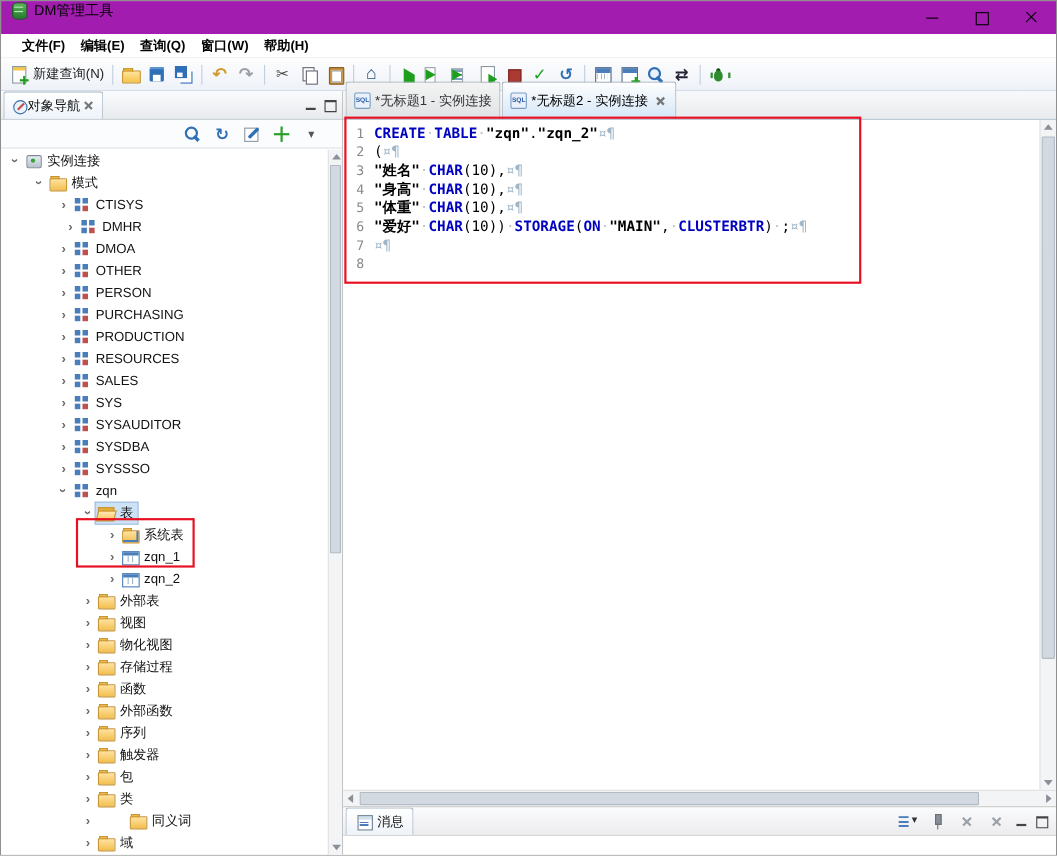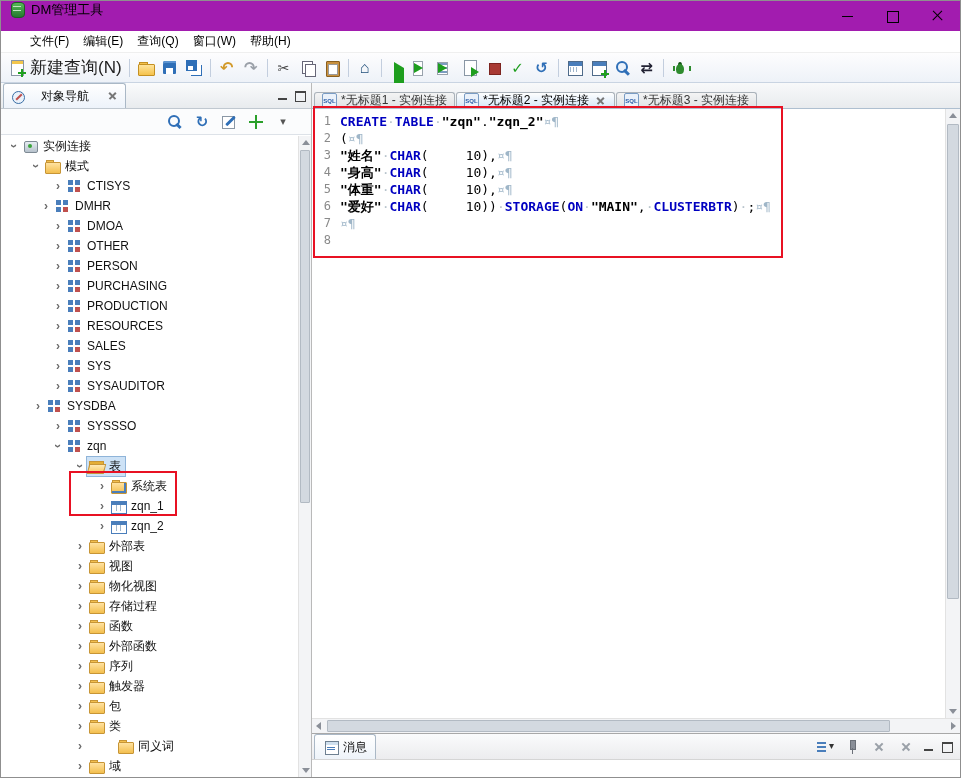--- a/index.html
+++ b/index.html
@@ -15,27 +15,27 @@
   .win-title { font-size:13px; color:#000; }
   .win-controls { margin-left:auto; display:flex; height:30px; }
   .wctl { width:45px; height:30px; position:relative; }
   .wctl-min::before { content:""; position:absolute; left:17px; top:15px; width:11px; height:1px; background:#000; }
   .wctl-max::before { content:""; position:absolute; left:17px; top:10px; width:10px; height:10px; border:1px solid #000; }
   .wctl-close::before,.wctl-close::after { content:""; position:absolute; left:16px; top:14px; width:13px; height:1.4px; background:#000; }
   .wctl-close::before { transform:rotate(45deg); }
   .wctl-close::after { transform:rotate(-45deg); }
 
   
-  .menubar { height:22px; display:flex; align-items:center; padding-left:22px; border-bottom:1px solid #efefef; flex:none; background:#fff; }
+  .menubar { height:22px; display:flex; align-items:center; padding-left:12px; border-bottom:1px solid #efefef; flex:none; background:#fff;font-weight:bold; }
   .menu-item { padding:2px 7px; font-size:12px; color:#000; }
 
   
   .toolbar { height:30px; flex:none; display:flex; align-items:center; padding:0 4px; background:linear-gradient(#fdfdfe,#eef2f8); border-bottom:1px solid #c9d4e2; }
   .tbtn { height:24px; min-width:24px; display:flex; align-items:center; justify-content:center; gap:4px; padding:0 3px; border-radius:3px; }
-  .tbtn-label { font-size:17px; color:#222; white-space:nowrap;text-align:center; }
+  .tbtn-label { font-size:12px; color:#222; white-space:nowrap;text-align:center; }
   .tsep { width:1px; height:18px; background:#c3cede; margin:0 4px; flex:none; }
   .tbico { width:18px; height:18px; position:relative; display:inline-block; flex:none; }
   .glyph::before { position:absolute; left:0; top:0; width:18px; height:18px; display:flex; align-items:center; justify-content:center; }
 
   .i-newquery::before { content:""; position:absolute; left:3px; top:1px; width:11px; height:14px; background:#fff; border:1px solid #8a97a5; box-shadow:inset 0 3px 0 #f3c64d; }
   .i-newquery::after { content:""; position:absolute; right:0px; bottom:0px; width:8px; height:8px; background:
       linear-gradient(#1fa01f,#1fa01f) 3px 0/2px 8px no-repeat,
       linear-gradient(#1fa01f,#1fa01f) 0 3px/8px 2px no-repeat; }
   .i-open::before { content:""; position:absolute; left:2px; top:3px; width:7px; height:3px; background:#f5c24b; border:1px solid #c49022; border-bottom:none; }
   .i-open::after { content:""; position:absolute; left:1px; top:5px; width:15px; height:10px; background:linear-gradient(#ffe49c,#f5c24b); border:1px solid #c49022; border-radius:1px; }
@@ -96,21 +96,21 @@
   .pbtn { width:15px; height:15px; position:relative; display:inline-block; }
   .pm-min::before { content:""; position:absolute; left:3px; top:10px; width:9px; height:2px; background:#444; }
   .pm-max::before { content:""; position:absolute; left:3px; top:3px; width:9px; height:8px; border:1px solid #444; border-top:2px solid #444; }
 
   
   .main { flex:1; display:flex; min-height:0; }
 
   
   .sidebar { width:311px; flex:none; border-right:1px solid #b9b9b9; position:relative; background:#fff; }
   .side-tabs { height:26px; background:linear-gradient(#fafbfc,#e8ebee); border-bottom:1px solid #c0c8d0; display:flex; align-items:flex-end; padding-left:2px; }
-  .side-tab { height:25px; display:flex; align-items:center; gap:16px; padding:0 6px; background:linear-gradient(#ffffff,#edf3fa); border:1px solid #aab8c6; border-bottom:none; border-radius:3px 3px 0 0; font-size:12px; }
+  .side-tab { height:25px; display:flex; align-items:center; gap:0; padding:0 6px; background:linear-gradient(#ffffff,#edf3fa); border:1px solid #aab8c6; border-bottom:none; border-radius:3px 3px 0 0; font-size:12px; }
   .panel-ctl { margin-left:auto; display:flex; align-items:center; gap:2px; padding-right:4px; height:100%; }
   .side-toolbar { height:26px; border-bottom:1px solid #dde2e8; display:flex; justify-content:flex-end; align-items:center; gap:3px; padding-right:16px; background:#fbfcfd; }
 
   .tree { position:absolute; left:0; right:13px; top:53px; bottom:0; overflow:hidden; font-size:12px; }
   .tree-row { height:20px; display:flex; align-items:center; white-space:nowrap; }
   .arrow { width:14px; text-align:center; color:#6b6b6b; flex:none; font-size:12px; line-height:20px; }
   .arrow.closed::before { content:"›"; font-weight:bold; }
   .arrow.open::before { content:"›"; font-weight:bold; display:inline-block; transform:rotate(90deg); }
   .rowbody { display:flex; align-items:center; gap:3px; padding:1px 4px 1px 1px; }
   .tree-row.selected .rowbody { background:#cde2f6; outline:1px solid #8fb4d9; }
@@ -132,36 +132,36 @@
   .sb-thumb { position:absolute; left:1px; right:1px; background:#d3d9e0; border:1px solid #b2bac3; border-radius:1px; }
   .tri { width:0; height:0; position:absolute; }
   .tri-up { left:3px; top:4px; border-left:4px solid transparent; border-right:4px solid transparent; border-bottom:5px solid #8a8f98; }
   .tri-down { left:3px; bottom:4px; border-left:4px solid transparent; border-right:4px solid transparent; border-top:5px solid #8a8f98; }
   .tri-left { left:4px; top:3px; border-top:4px solid transparent; border-bottom:4px solid transparent; border-right:5px solid #8a8f98; }
   .tri-right { right:4px; top:3px; border-top:4px solid transparent; border-bottom:4px solid transparent; border-left:5px solid #8a8f98; }
 
   
   .editor-area { flex:1; display:flex; flex-direction:column; position:relative; min-width:0; }
   .ed-tabs { height:26px; flex:none; background:linear-gradient(#f8f9fa,#e8ebee); border-bottom:1px solid #aebfd0; display:flex; align-items:flex-end; padding-left:2px; }
-  .etab { height:16px; display:flex; align-items:center; gap:4px; padding:0 7px; font-size:12px; border:1px solid #aab2ba; border-bottom:none; border-radius:3px 3px 0 0; background:linear-gradient(#f4f4f4,#dfe2e5); color:#333; margin-right:1px; white-space:nowrap; }
+  .etab { height:34px; display:flex; align-items:center; gap:4px; padding:0 7px; font-size:12px; border:1px solid #aab2ba; border-bottom:none; border-radius:3px 3px 0 0; background:linear-gradient(#f4f4f4,#dfe2e5); color:#333; margin-right:1px; white-space:nowrap; }
   .etab.active { background:linear-gradient(#fefefe,#d4e6f8); color:#000; }
   .sqlico { width:15px; height:15px; background:#eaf1fa; border:1px solid #7a9cc4; border-radius:2px; font-size:6px; font-weight:bold; color:#2a5ca8; display:flex; align-items:center; justify-content:center; flex:none; }
   .tclose { width:12px; height:12px; position:relative; margin-left:2px; }
   .tclose::before,.tclose::after { content:""; position:absolute; left:1px; top:5px; width:9px; height:1.5px; background:#777; }
   .tclose::before { transform:rotate(45deg); } .tclose::after { transform:rotate(-45deg); }
 
   .code-wrap { flex:1; position:relative; overflow:hidden; background:#fff; }
   .code-lines { position:absolute; left:0; top:4px; right:15px; font-family:"DejaVu Sans Mono","Liberation Mono",monospace; font-size:13px; line-height:17px; }
   .cline { display:flex; height:17px; }
   .lnum { width:28px; text-align:right; padding-right:9px; color:#8a8a8a; font-size:12px; flex:none; font-family:"DejaVu Sans Mono","Liberation Mono",monospace; }
   .ltext { white-space:pre; }
   .tk-kw { color:#0000c0; font-weight:bold; }
   .tk-id { color:#000; font-weight:bold; }
   .tk-pl { color:#000; }
-  .tk-num { color:#000;margin-left:37px; }
+  .tk-num { color:#000; }
   .tk-ws { color:#b8c4cc; }
   .tk-eol { color:#9fb6c8; }
 
   .vscroll { position:absolute; right:0; top:0; bottom:0; width:15px; background:#f3f4f6; border-left:1px solid #e2e2e2; }
   .vscroll .sb-thumb { top:15px; height:78%; }
   .hscroll { height:15px; flex:none; background:#f3f4f6; border-top:1px solid #e2e2e2; position:relative; }
   .hscroll .sb-thumb { top:1px; bottom:1px; left:15px; right:70px; }
 
   .bottom { height:44px; flex:none; border-top:1px solid #a8a8a8; background:#fff; display:flex; flex-direction:column; }
   .bottom-tabs { height:26px; background:linear-gradient(#fafbfc,#ececee); border-bottom:1px solid #d5d5d5; display:flex; align-items:flex-end; padding-left:2px; }
@@ -319,21 +319,21 @@
               <span class="trlabel">模式</span>
             </span>
           </div>
           <div class="tree-row" style="padding-left: 50px;">
             <span class="arrow closed"></span>
             <span class="rowbody">
               <span class="ti ti-schema"></span>
               <span class="trlabel">CTISYS</span>
             </span>
           </div>
-          <div class="tree-row" style="padding-left: 38px; text-align: right;">
+          <div class="tree-row" style="padding-left: 56px; text-align: right;">
             <span class="arrow closed"></span>
             <span class="rowbody">
               <span class="ti ti-schema"></span>
               <span class="trlabel">DMHR</span>
             </span>
           </div>
           <div class="tree-row" style="padding-left: 50px;">
             <span class="arrow closed"></span>
             <span class="rowbody">
               <span class="ti ti-schema"></span>
@@ -389,21 +389,21 @@
               <span class="trlabel">SYS</span>
             </span>
           </div>
           <div class="tree-row" style="padding-left: 50px;">
             <span class="arrow closed"></span>
             <span class="rowbody">
               <span class="ti ti-schema"></span>
               <span class="trlabel">SYSAUDITOR</span>
             </span>
           </div>
-          <div class="tree-row" style="padding-left: 30px;">
+          <div class="tree-row" style="padding-left: 50px;">
             <span class="arrow closed"></span>
             <span class="rowbody">
               <span class="ti ti-schema"></span>
               <span class="trlabel">SYSDBA</span>
             </span>
           </div>
           <div class="tree-row" style="padding-left: 50px;">
             <span class="arrow closed"></span>
             <span class="rowbody">
               <span class="ti ti-schema"></span>
@@ -545,24 +545,20 @@
     <div class="editor-area">
       <div class="ed-tabs">
           <div class="etab">
             <span class="sqlico">SQL</span>
             <span>*无标题1 - 实例连接</span>
           </div>
           <div class="etab active">
             <span class="sqlico">SQL</span>
             <span>*无标题2 - 实例连接</span>
             <span class="tclose"></span>
-          </div>
-          <div class="etab">
-            <span class="sqlico">SQL</span>
-            <span>*无标题3 - 实例连接</span>
           </div>
         </div>
       <div class="panel-ctl" style="position:absolute;right:4px;top:4px;">
         <span class="pbtn pm-min"></span>
         <span class="pbtn pm-max"></span>
       </div>
 
       <div class="code-wrap">
         <div class="code-lines">
             <div class="cline">

